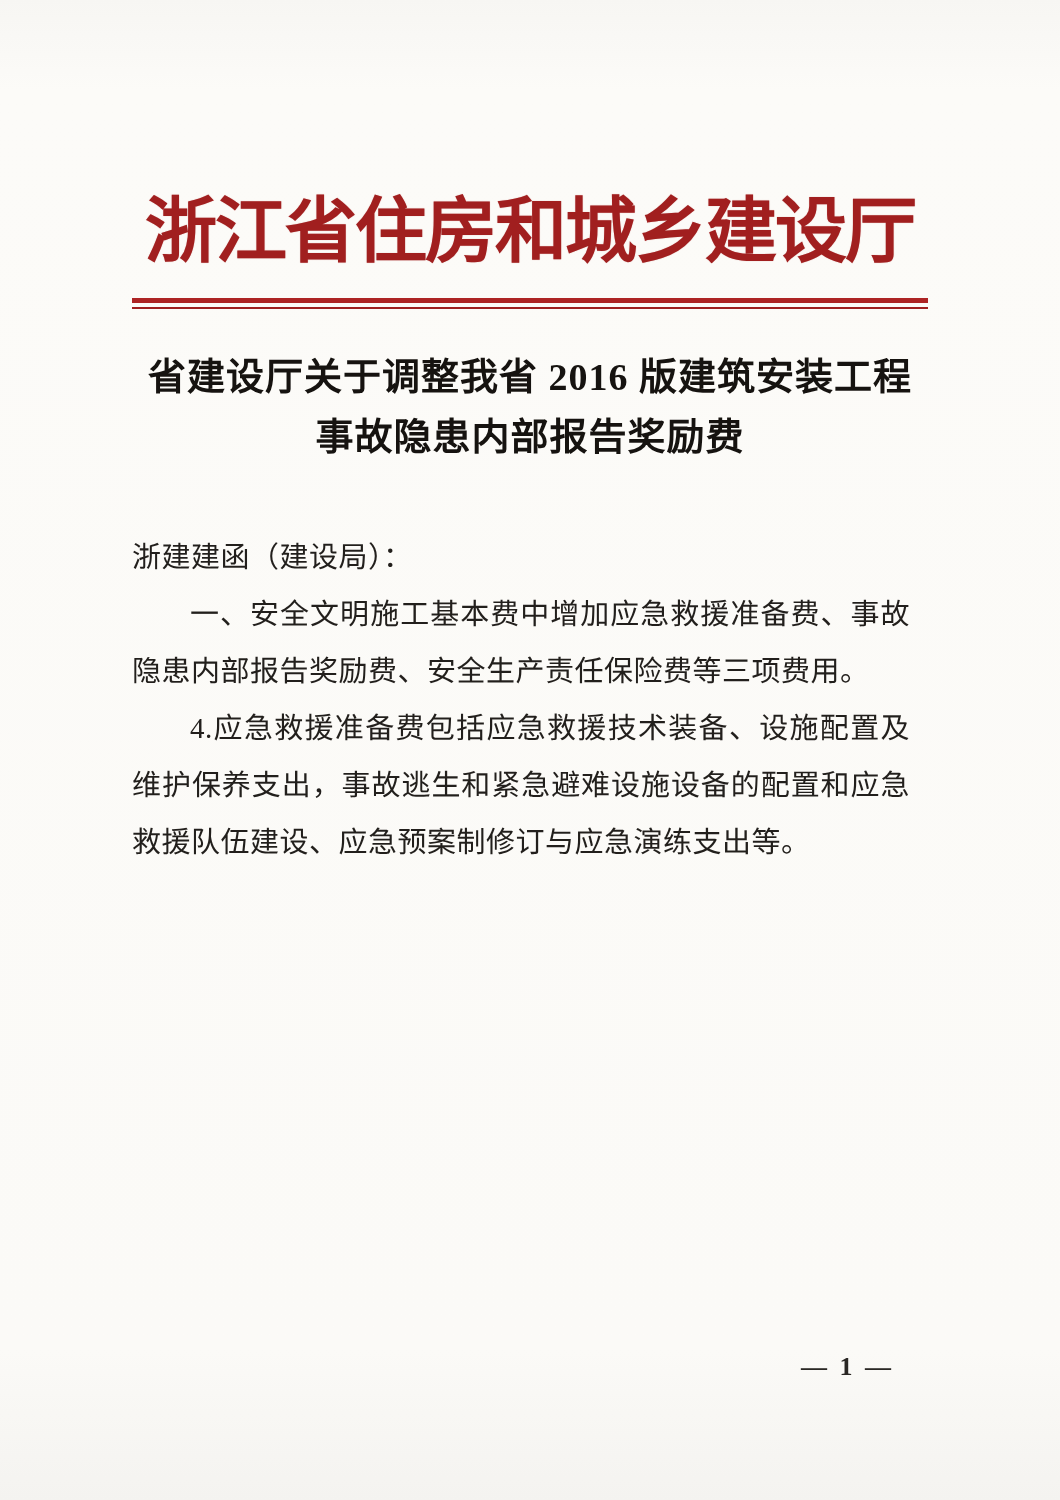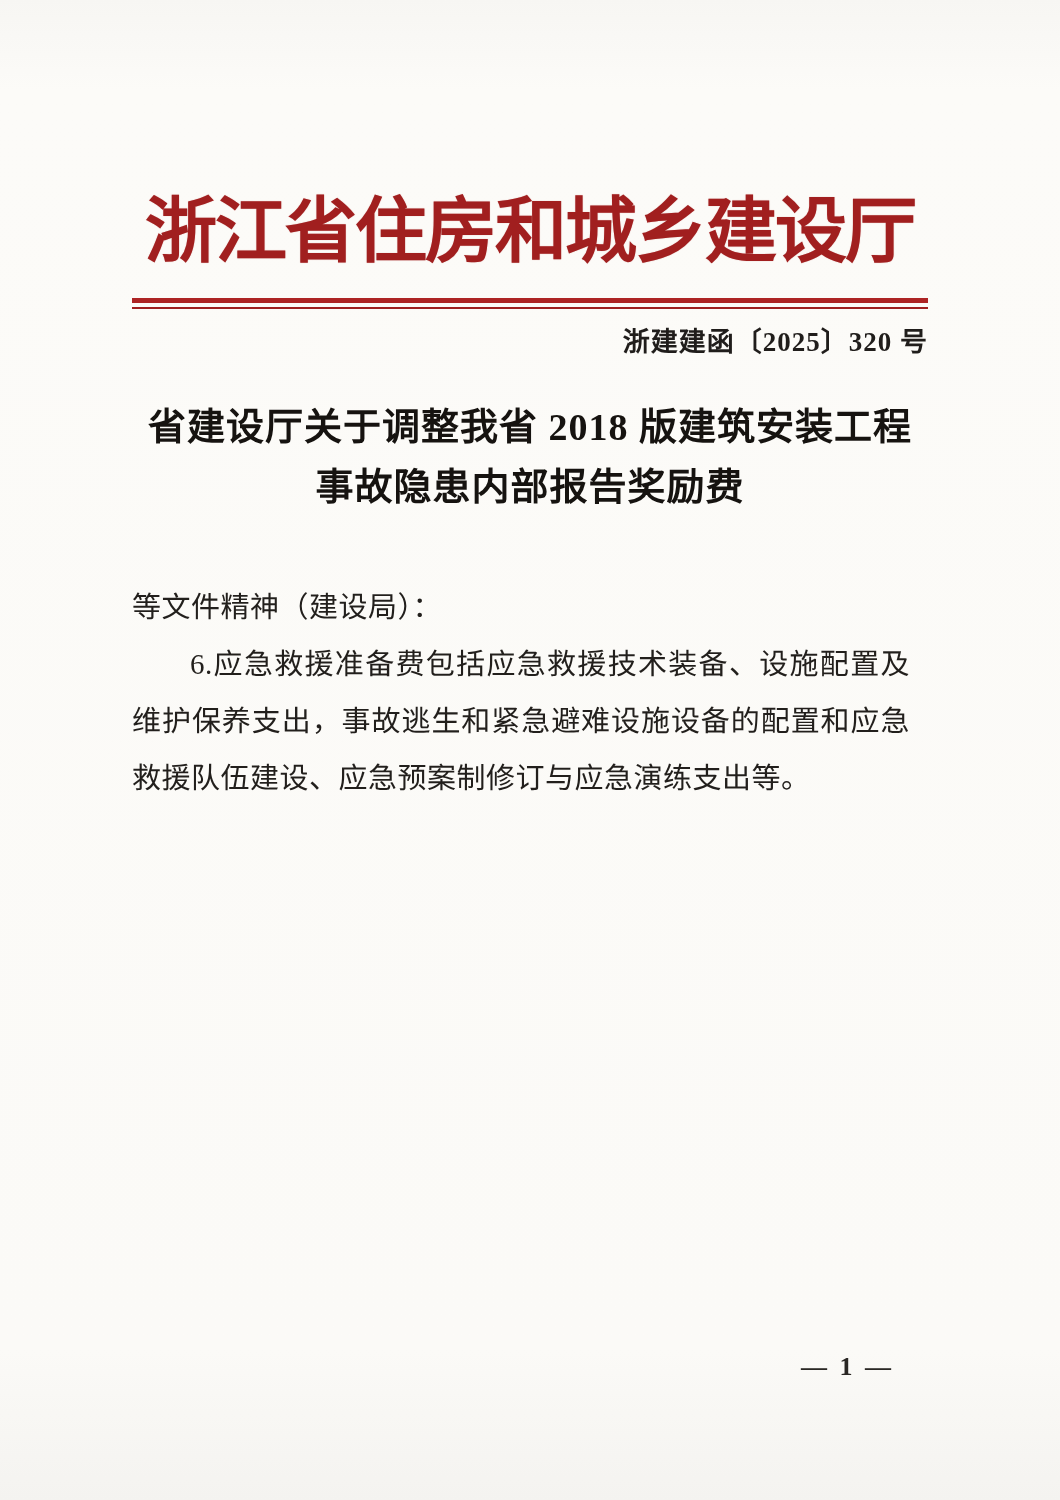--- a/index.html
+++ b/index.html
@@ -84,27 +84,27 @@
 <div class="page">
   <div class="content">
 
     <h1 class="org-name">浙江省住房和城乡建设厅</h1>
 
     <div class="double-rule">
       <div class="thick"></div>
       <div class="thin"></div>
     </div>
 
-    <div class="doc-number">浙建建函〔2025〕320 号</div>
 
     <h2 class="doc-title">
-      <span>省建设厅关于调整我省 2018 版建筑安装工程</span>
+      <span>省建设厅关于调整我省 2016 版建筑安装工程</span>
       <span>事故隐患内部报告奖励费</span>
     </h2>
 
     <div class="body-text">
-      <p>等文件精神（建设局）：</p>
-      <p class="indent">6.应急救援准备费包括应急救援技术装备、设施配置及维护保养支出，事故逃生和紧急避难设施设备的配置和应急救援队伍建设、应急预案制修订与应急演练支出等。</p>
+      <p>浙建建函（建设局）：</p>
+      <p class="indent">一、安全文明施工基本费中增加应急救援准备费、事故隐患内部报告奖励费、安全生产责任保险费等三项费用。</p>
+      <p class="indent">4.应急救援准备费包括应急救援技术装备、设施配置及维护保养支出，事故逃生和紧急避难设施设备的配置和应急救援队伍建设、应急预案制修订与应急演练支出等。</p>
     </div>
   </div>
 
   <div class="page-number">— 1 —</div>
 </div>
 
 </body></html>

